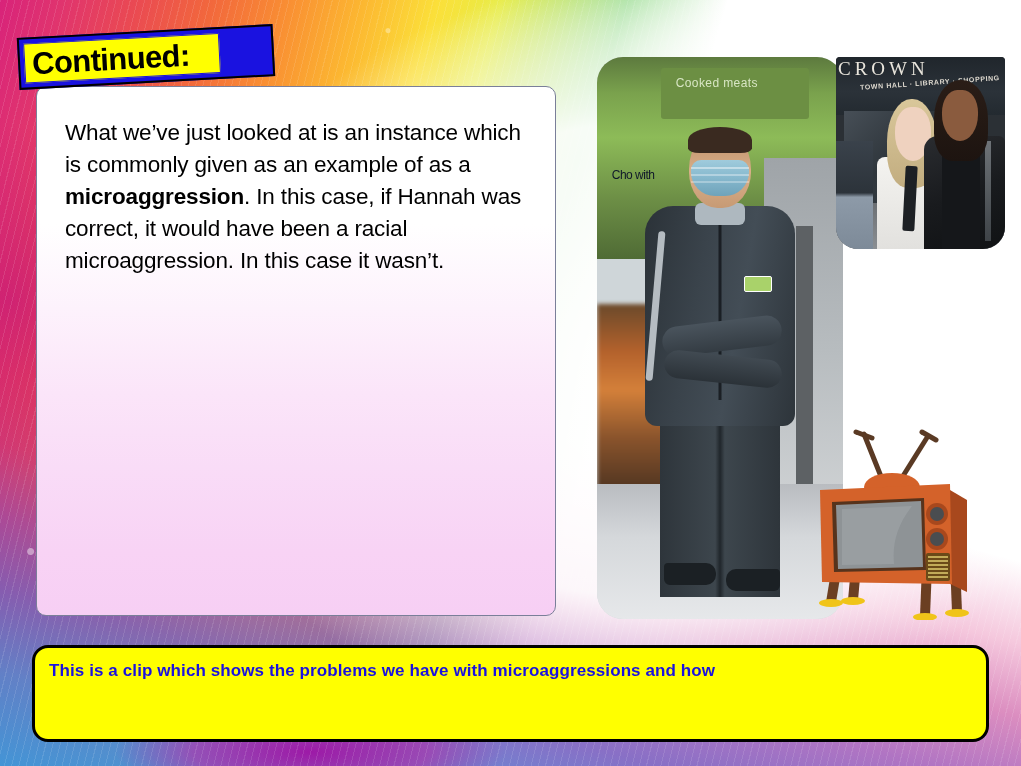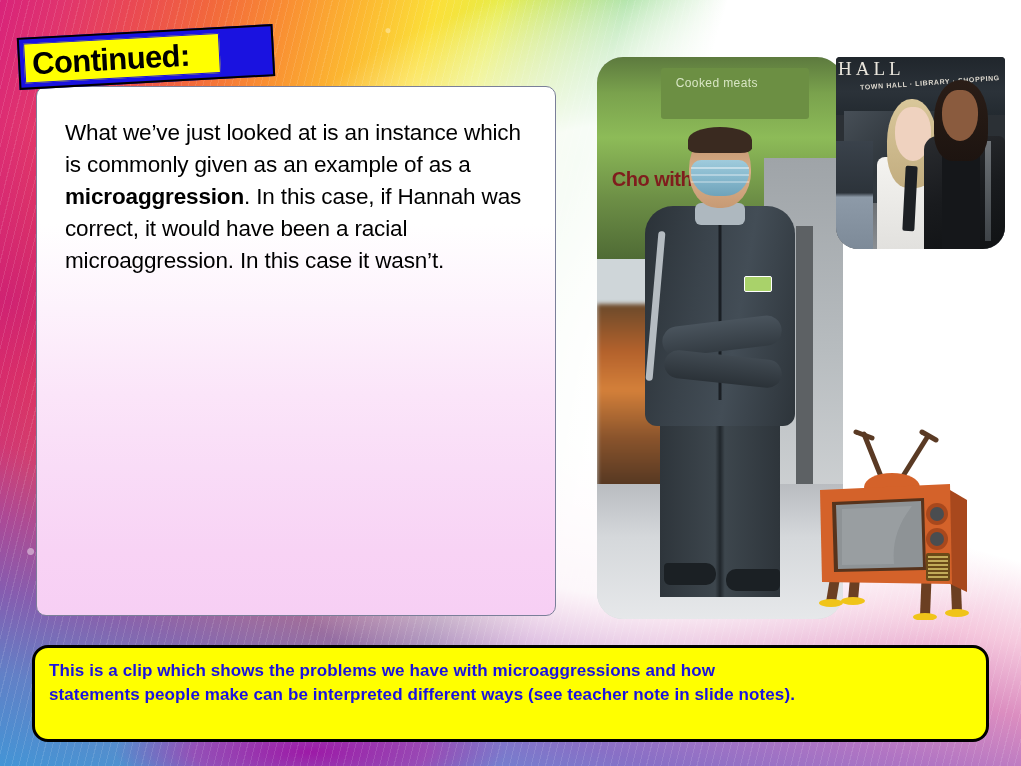--- a/index.html
+++ b/index.html
@@ -138,22 +138,22 @@
     letter-spacing:.4px; }
   .gd-shelf { position:absolute; left:0; top:44%; width:34%; height:34%;
     background:linear-gradient(180deg,#6b4a2b 0%,#b4622c 25%,#d4803a 45%,#8a542c 70%,#4b3220 100%);
     filter:blur(2px); }
   .gd-floor { position:absolute; left:0; bottom:0; width:100%; height:24%;
     background:linear-gradient(180deg,#b9bcc0 0%,#d5d8db 40%,#e6e8ea 100%); }
   .gd-rightpanel { position:absolute; right:0; top:18%; width:32%; height:62%;
     background:linear-gradient(180deg,#9fa4a8 0%,#b7bcbf 55%,#cfd2d4 100%); }
   .gd-pillar { position:absolute; right:12%; top:30%; width:7%; height:46%;
     background:#5d6164; }
-  .gd-chowith { position:absolute; left:6%; top:20%; font-size:20px; font-weight:bold;
-    color:#7f1d1d; line-height:1.05; letter-spacing:-.5px; }
+  .gd-chowith { position:absolute; left:6%; top:20%; font-size:12px; font-weight:normal;
+    color:#0f172a; line-height:1.05; letter-spacing:-.5px; }
   
   .gd-head { position:absolute; left:50%; top:13%; transform:translateX(-50%);
     width:62px; height:78px; border-radius:50% 50% 46% 46%;
     background:linear-gradient(180deg,#4a3528 0%,#c79a74 22%,#d9b08a 55%,#c79a74 100%); }
   .gd-hair { position:absolute; left:50%; top:12.4%; transform:translateX(-50%);
     width:64px; height:26px; border-radius:50% 50% 18% 18%;
     background:#3a2a20; }
   .gd-mask { position:absolute; left:50%; top:18.3%; transform:translateX(-50%);
     width:58px; height:36px; border-radius:10px 10px 24px 24px;
     background:linear-gradient(180deg,#9fcbdc 0%,#86b8cd 50%,#6fa3ba 100%); }
@@ -293,21 +293,21 @@
     <div class="gd-armB"></div>
     <div class="gd-collar"></div>
     <div class="gd-head"></div>
     <div class="gd-hair"></div>
     <div class="gd-mask"></div>
     <div class="gd-masks"></div>
   </div>
 
   <div id="photo-girls">
     <div class="gr-fascia"></div>
-    <div class="gr-crown">HALL</div>
+    <div class="gr-crown">CROWN</div>
     <div class="gr-sub">TOWN HALL · LIBRARY · SHOPPING</div>
     <div class="gr-glass"></div>
     <div class="gr-ground"></div>
     <div class="gr-bgman"></div>
     <div class="g1-shirt"></div>
     <div class="g1-hair"></div>
     <div class="g1-face"></div>
     <div class="g1-tie"></div>
     <div class="g2-jacket"></div>
     <div class="g2-top"></div>
@@ -361,16 +361,15 @@
         <line x1="116" y1="141" x2="136" y2="141"></line>
         <line x1="116" y1="145" x2="136" y2="145"></line>
         <line x1="116" y1="149" x2="136" y2="149"></line>
         <line x1="116" y1="153" x2="136" y2="153"></line>
       </g>
     </svg>
   </div>
 
   <div id="note-banner">
     <div class="note-line">This is a clip which shows the problems we have with microaggressions and how</div>
-    <div class="note-line">statements people make can be interpreted different ways (see teacher note in slide notes).</div>
   </div>
 
 </div>
 
 </body></html>

